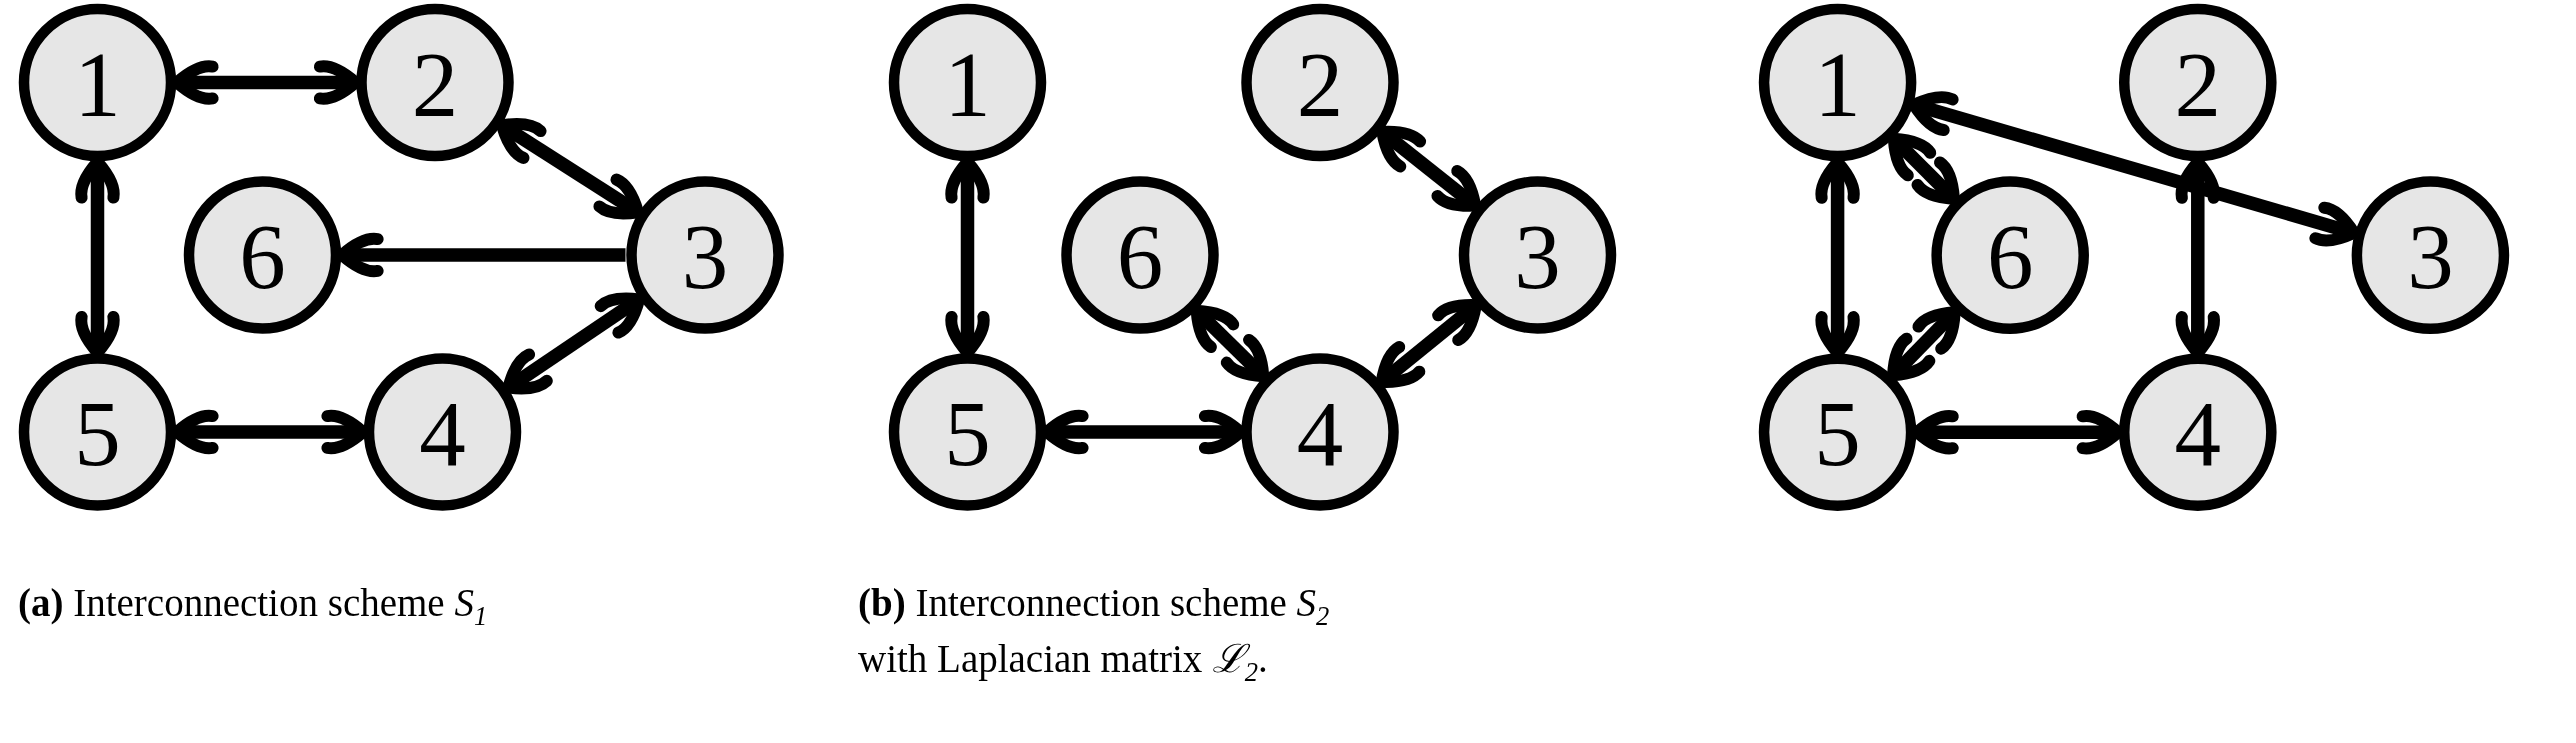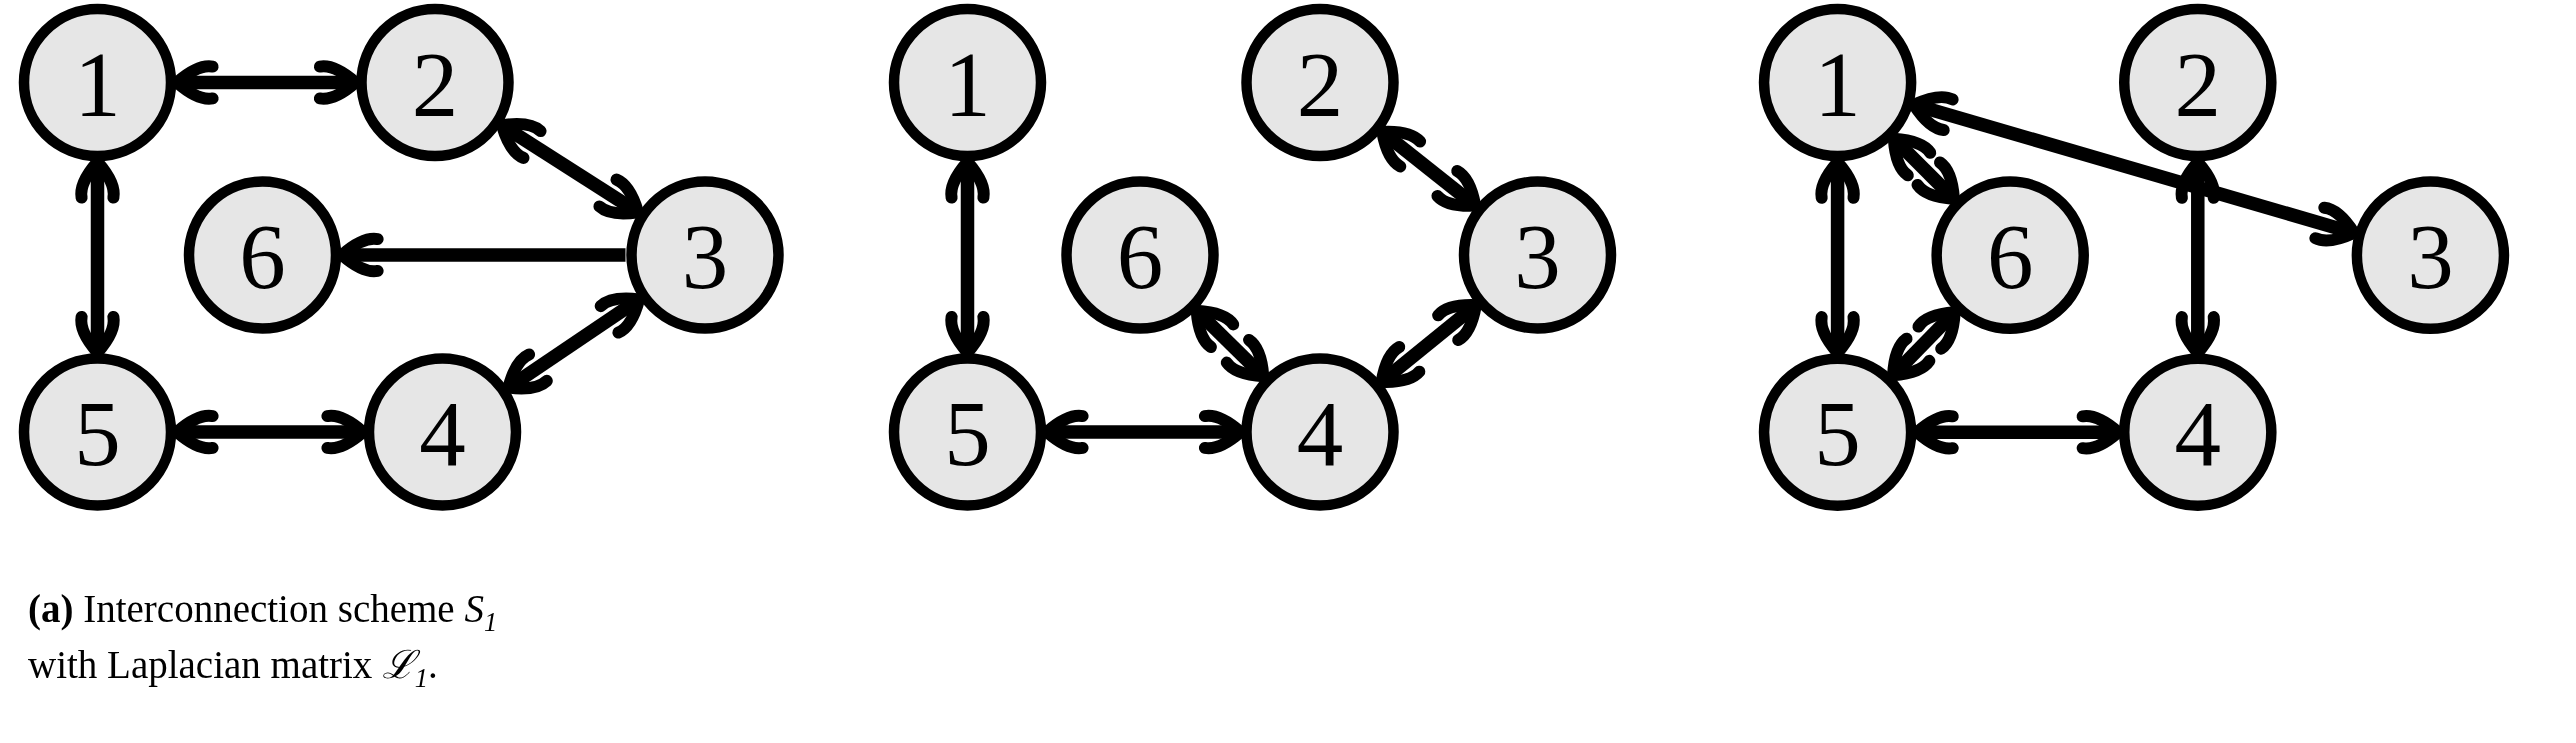--- a/index.html
+++ b/index.html
@@ -63,23 +63,23 @@
     fill: none;
     stroke: #000000;
     stroke-width: 8;
     stroke-linecap: round;
   }
   .caption {
     font-family: "Liberation Serif", "DejaVu Serif", serif;
     font-size: 39px;
     line-height: 1.28;
     color: #000000;
-    padding-left: 28px;
+    padding-left: 18px;
     padding-right: 7.6px;
-    margin-top: 19px;
+    margin-top: 13px;
   }
   .caption .cap-tag {
     font-weight: bold;
   }
   .caption .math-it {
     font-style: italic;
   }
   .caption .cal-L {
     font-family: "DejaVu Serif", "Liberation Serif", serif;
     font-style: italic;
@@ -151,21 +151,20 @@
             </g>
             <g>
               <ellipse cx="295" cy="288" rx="49" ry="49" class="node-circle"></ellipse>
               <text x="295" y="289" class="node-label">4</text>
             </g>
           </g>
         </svg>
     </div>
     <div class="caption">
       <span class="cap-tag">(a)</span><span> <span>Interconnection scheme </span><span class="math-it">S</span><span class="sub math-it">1</span></span><br>
-      <span><span>with Laplacian matrix </span><span class="cal-L">ℒ</span><span class="sub math-it">1</span><span>.</span></span>
     </div>
   </div>
 
   <div class="panel panel-b">
     <div class="graph-wrap">
       <svg class="graph-svg" viewBox="0 0 560 370" preserveAspectRatio="xMinYMin meet">
           <g>
             <g>
               <line x1="85" y1="108" x2="85" y2="235" class="edge-line"></line>
               <path d="M 74.40 211.26 Q 72.66 220.93 85.00 235.00 Q 97.34 220.93 95.60 211.26" class="arrow-head"></path>
@@ -213,20 +212,24 @@
               <ellipse cx="85" cy="288" rx="49" ry="49" class="node-circle"></ellipse>
               <text x="85" y="289" class="node-label">5</text>
             </g>
             <g>
               <ellipse cx="320" cy="288" rx="49" ry="49" class="node-circle"></ellipse>
               <text x="320" y="289" class="node-label">4</text>
             </g>
           </g>
         </svg>
     </div>
+    <div class="caption">
+      <span class="cap-tag">(b)</span><span> <span>Interconnection scheme </span><span class="math-it">S</span><span class="sub math-it">2</span></span><br>
+      <span><span>with Laplacian matrix </span><span class="cal-L">ℒ</span><span class="sub math-it">2</span><span>.</span></span>
+    </div>
   </div>
 
   <div class="panel panel-c">
     <div class="graph-wrap">
       <svg class="graph-svg" viewBox="0 0 597 370" preserveAspectRatio="xMinYMin meet">
           <g>
             <g>
               <line x1="155.88720837662765" y1="69.81526319825868" x2="449.11279162337235" y2="155.1847368017413" class="edge-line"></line>
               <path d="M 423.36 158.73 Q 432.15 163.10 449.11 155.18 Q 439.05 139.40 429.28 138.37" class="arrow-head"></path>
               <path d="M 181.64 66.27 Q 172.85 61.90 155.89 69.82 Q 165.95 85.60 175.72 86.63" class="arrow-head"></path>

